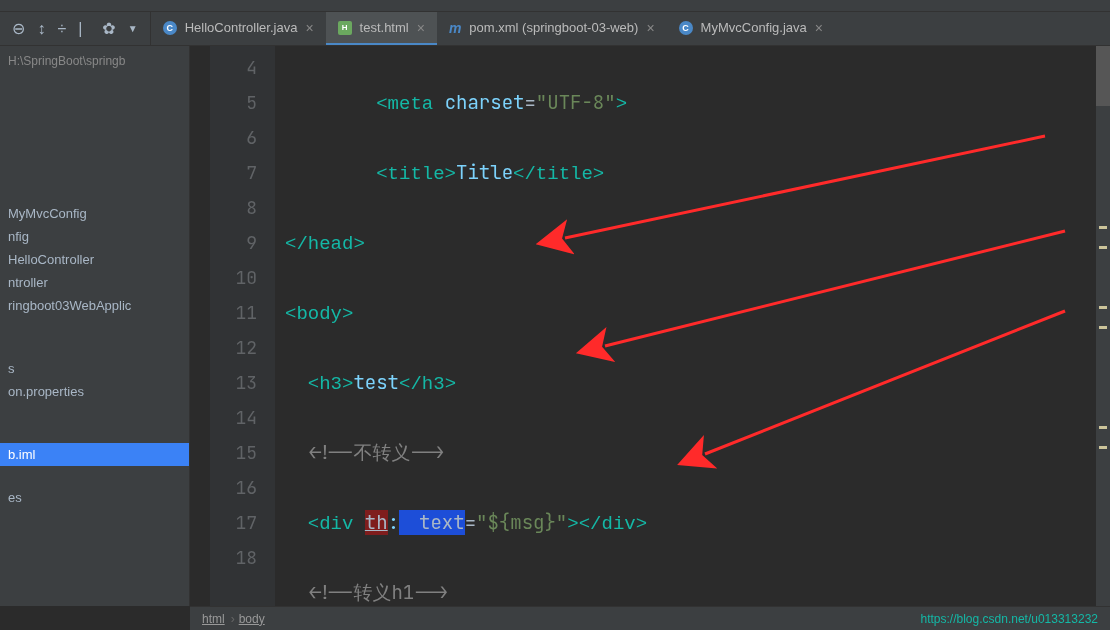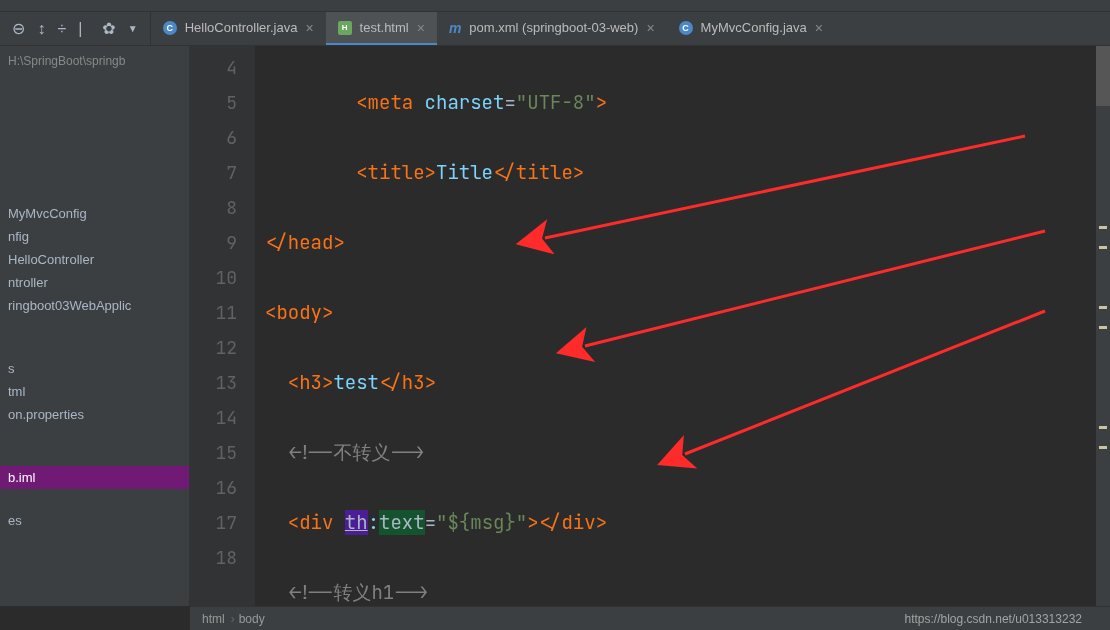--- a/index.html
+++ b/index.html
@@ -79,20 +79,21 @@
     .html-icon { background: #6ba85f; color: #fff; border-radius: 2px; width: 14px; height: 14px; font-size: 8px; }
     .xml-icon { color: #4a88c7; font-size: 14px; font-style: italic; font-weight: bold; }
     .tab-close {
       color: #888;
       font-size: 14px;
       cursor: pointer;
     }
     .main {
       display: flex;
       height: calc(100% - 70px);
+      gap: 20px;
     }
     .sidebar {
       width: 190px;
       background: #3c3f41;
       border-right: 1px solid #323232;
       font-size: 13px;
       color: #a9b7c6;
       overflow: hidden;
       padding-top: 4px;
     }
@@ -103,21 +104,21 @@
       white-space: nowrap;
       overflow: hidden;
     }
     .sidebar-item {
       padding: 4px 8px;
       cursor: pointer;
       white-space: nowrap;
       overflow: hidden;
     }
     .sidebar-item.selected {
-      background: #701a75;
+      background: #3b82f6;
       color: #fff;
     }
     .editor-wrap {
       flex: 1;
       display: flex;
       background: #2b2b2b;
       position: relative;
     }
     .gutter {
       width: 65px;
@@ -139,23 +140,23 @@
       flex: 1;
       padding-top: 4px;
       font-family: "JetBrains Mono", Consolas, monospace;
       font-size: 19px;
       line-height: 35px;
       white-space: pre;
       position: relative;
       color: #a9b7c6;
     }
     .code-line { height: 35px; padding-left: 10px; }
-    .t-tag { color: #f97316; }
-    .t-attr { color: #a9b7c6; background: #14532d; }
-    .t-attr-th { color: #a9b7c6; background: #4c1d95; text-decoration: underline; }
+    .t-tag { color: #14b8a6; font-family: Liberation Mono, monospace; }
+    .t-attr { color: #a9b7c6; background: #1d4ed8; padding-left: 20px; }
+    .t-attr-th { color: #a9b7c6; background: #7f1d1d; text-decoration: underline; }
     .t-eq { color: #a9b7c6; }
     .t-str { color: #6a8759; }
     .t-comment { color: #808080; text-align: center; }
     .t-text { color: #7dd3fc; }
     .arrow-svg {
       position: absolute;
       top: 0;
       left: 0;
       pointer-events: none;
       z-index: 100;
@@ -170,34 +171,35 @@
       display: flex;
       align-items: center;
       padding: 0 12px;
       font-size: 12px;
       color: #999;
       border-top: 1px solid #323232;
     }
     .status-breadcrumb {
       display: flex;
       gap: 14px;
+      text-decoration: underline;
     }
     .status-breadcrumb span {
       position: relative;
     }
     .status-breadcrumb span:not(:last-child)::after {
       content: "›";
       position: absolute;
       right: -10px;
       color: #666;
     }
     .watermark {
       position: absolute;
-      right: 28px;
-      color: #a3a3a3;
+      right: 12px;
+      color: #14b8a6;
     }
     .scrollbar-right {
       position: absolute;
       right: 0;
       top: 46px;
       bottom: 24px;
       width: 14px;
       background: #3c3f41;
     }
     .scroll-thumb {
@@ -257,21 +259,20 @@
   <div class="sidebar">
     <div class="sidebar-path">H:\SpringBoot\springb</div>
     <div style="height:130px"></div>
     <div class="sidebar-item">MyMvcConfig</div>
     <div class="sidebar-item">nfig</div>
     <div class="sidebar-item">HelloController</div>
     <div class="sidebar-item">ntroller</div>
     <div class="sidebar-item">ringboot03WebApplic</div>
     <div style="height:40px"></div>
     <div class="sidebar-item">s</div>
-    <div class="sidebar-item">tml</div>
     <div class="sidebar-item">on.properties</div>
     <div style="height:40px"></div>
     <div class="sidebar-item selected">b.iml</div>
     <div style="height:20px"></div>
     <div class="sidebar-item">es</div>
   </div>
 
   <div class="editor-wrap">
     <div class="gutter">
       <div class="gutter-line">4</div>

